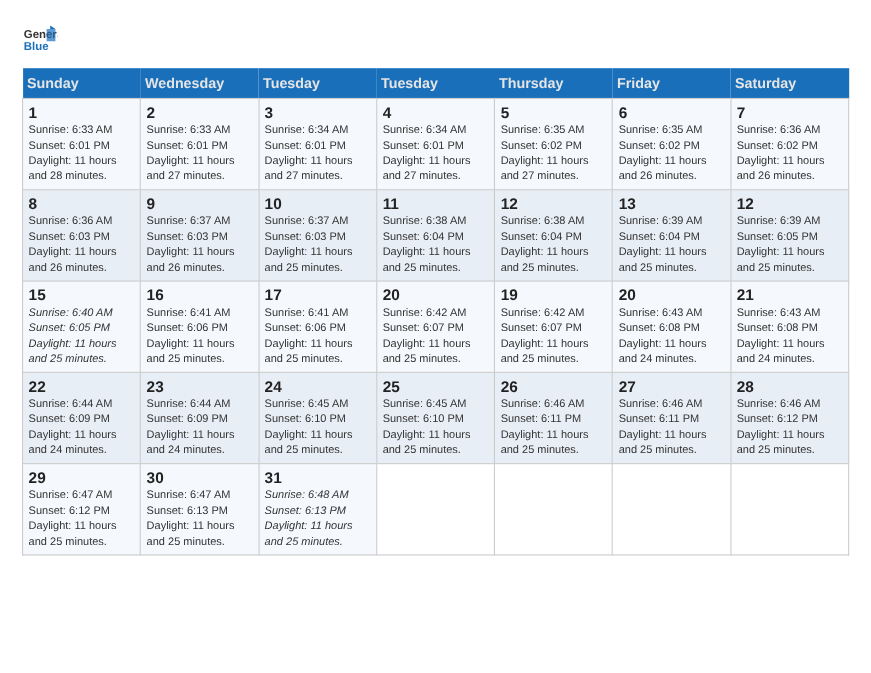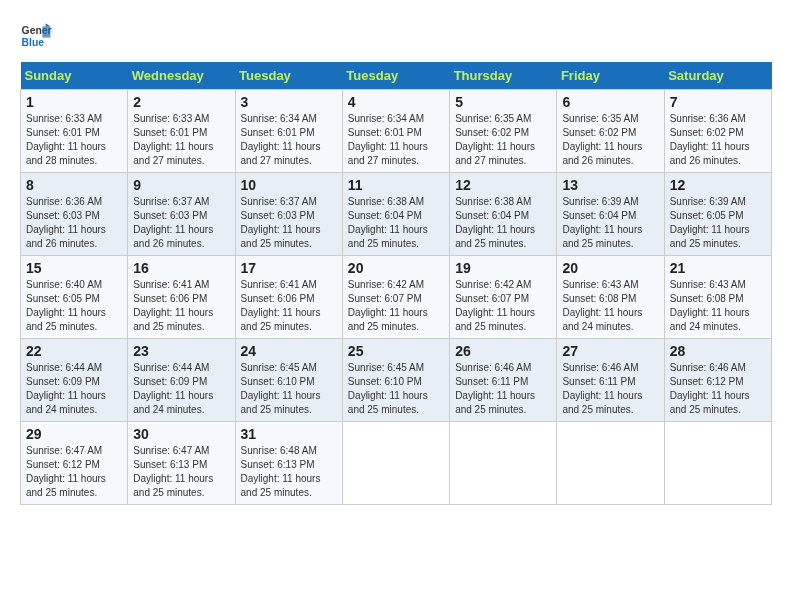--- a/index.html
+++ b/index.html
@@ -37,21 +37,21 @@
       font-size: 16px;
       color: #555;
     }
     table {
       width: 100%;
       border-collapse: collapse;
       font-size: 11px;
     }
     thead tr th {
       background-color: #1a6fba;
-      color: #bef264;
+      color: #e5e5e5;
       padding: 6px 4px;
       text-align: left;
       font-size: 13px;
       font-weight: bold;
     }
     tbody tr td {
       border: 1px solid #ccc;
       padding: 4px 5px;
       vertical-align: top;
       background: #fff;
@@ -208,21 +208,21 @@
           <span class="day-num">12</span>
           <div class="day-info" style="white-space: pre-line;">Sunrise: 6:39 AM
 Sunset: 6:05 PM
 Daylight: 11 hours
 and 25 minutes.</div>
         </td>
       </tr>
       <tr>
         <td>
           <span class="day-num">15</span>
-          <div class="day-info" style="white-space: pre-line;">Sunrise: 6:40 AM
+          <div class="day-info" style="white-space: pre-line; font-style: italic;">Sunrise: 6:40 AM
 Sunset: 6:05 PM
 Daylight: 11 hours
 and 25 minutes.</div>
         </td>
         <td>
           <span class="day-num">16</span>
           <div class="day-info" style="white-space: pre-line;">Sunrise: 6:41 AM
 Sunset: 6:06 PM
 Daylight: 11 hours
 and 25 minutes.</div>
@@ -324,21 +324,21 @@
         </td>
         <td>
           <span class="day-num">30</span>
           <div class="day-info" style="white-space: pre-line;">Sunrise: 6:47 AM
 Sunset: 6:13 PM
 Daylight: 11 hours
 and 25 minutes.</div>
         </td>
         <td>
           <span class="day-num">31</span>
-          <div class="day-info" style="white-space: pre-line;">Sunrise: 6:48 AM
+          <div class="day-info" style="white-space: pre-line; font-style: italic;">Sunrise: 6:48 AM
 Sunset: 6:13 PM
 Daylight: 11 hours
 and 25 minutes.</div>
         </td>
         <td class="empty-cell"></td>
         <td class="empty-cell"></td>
         <td class="empty-cell"></td>
         <td class="empty-cell"></td>
       </tr>
     </tbody>

